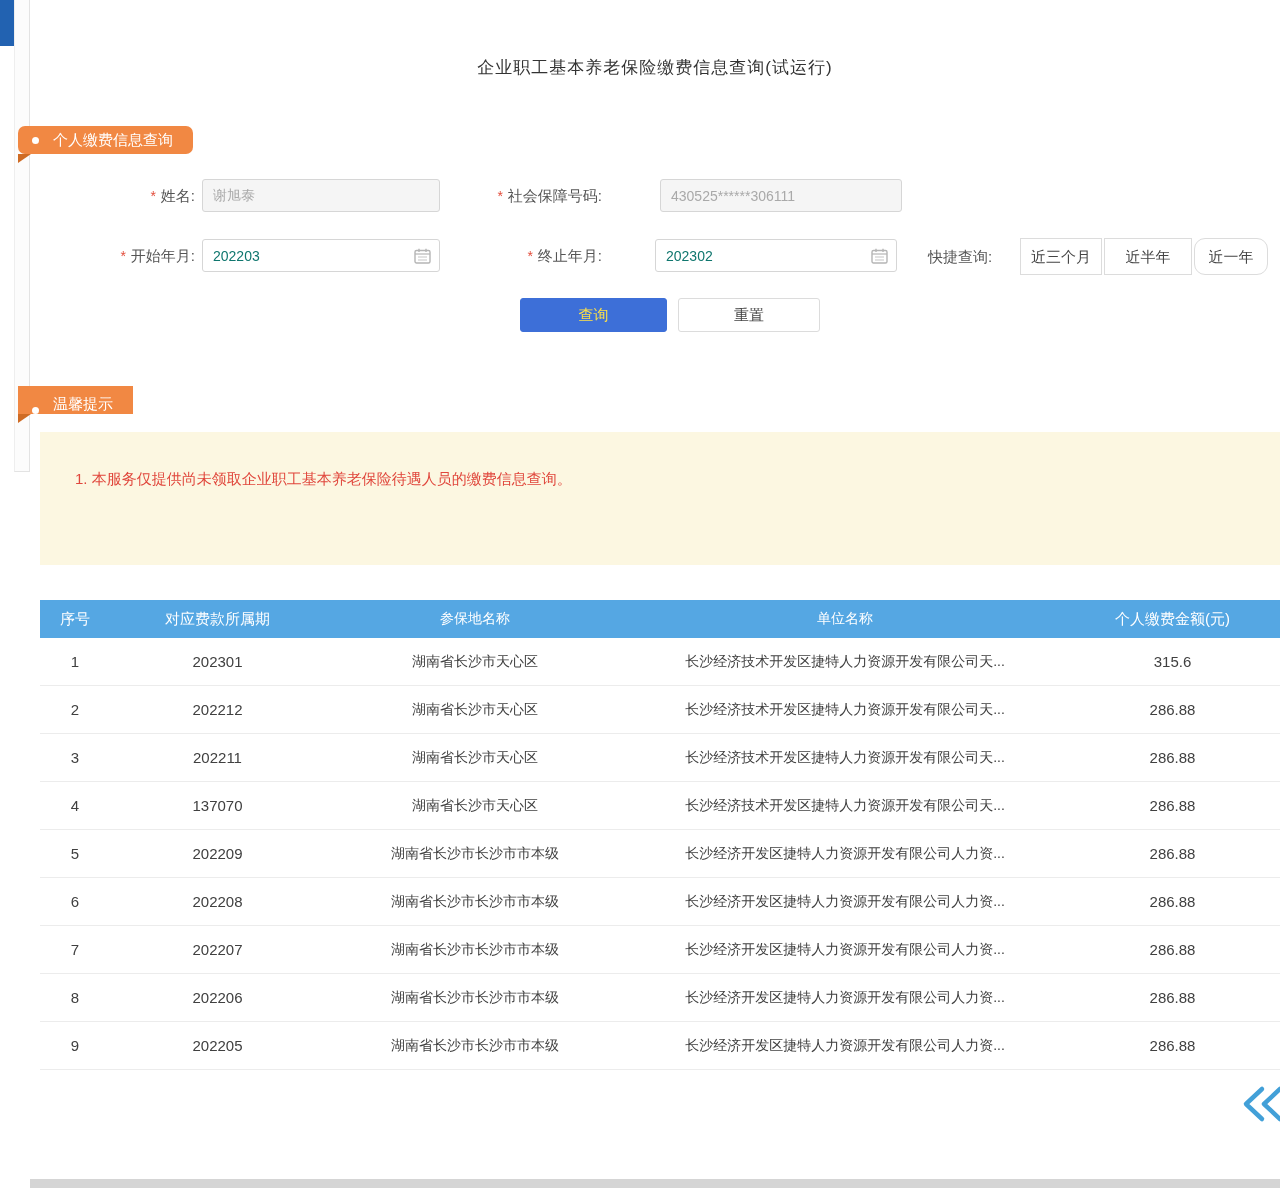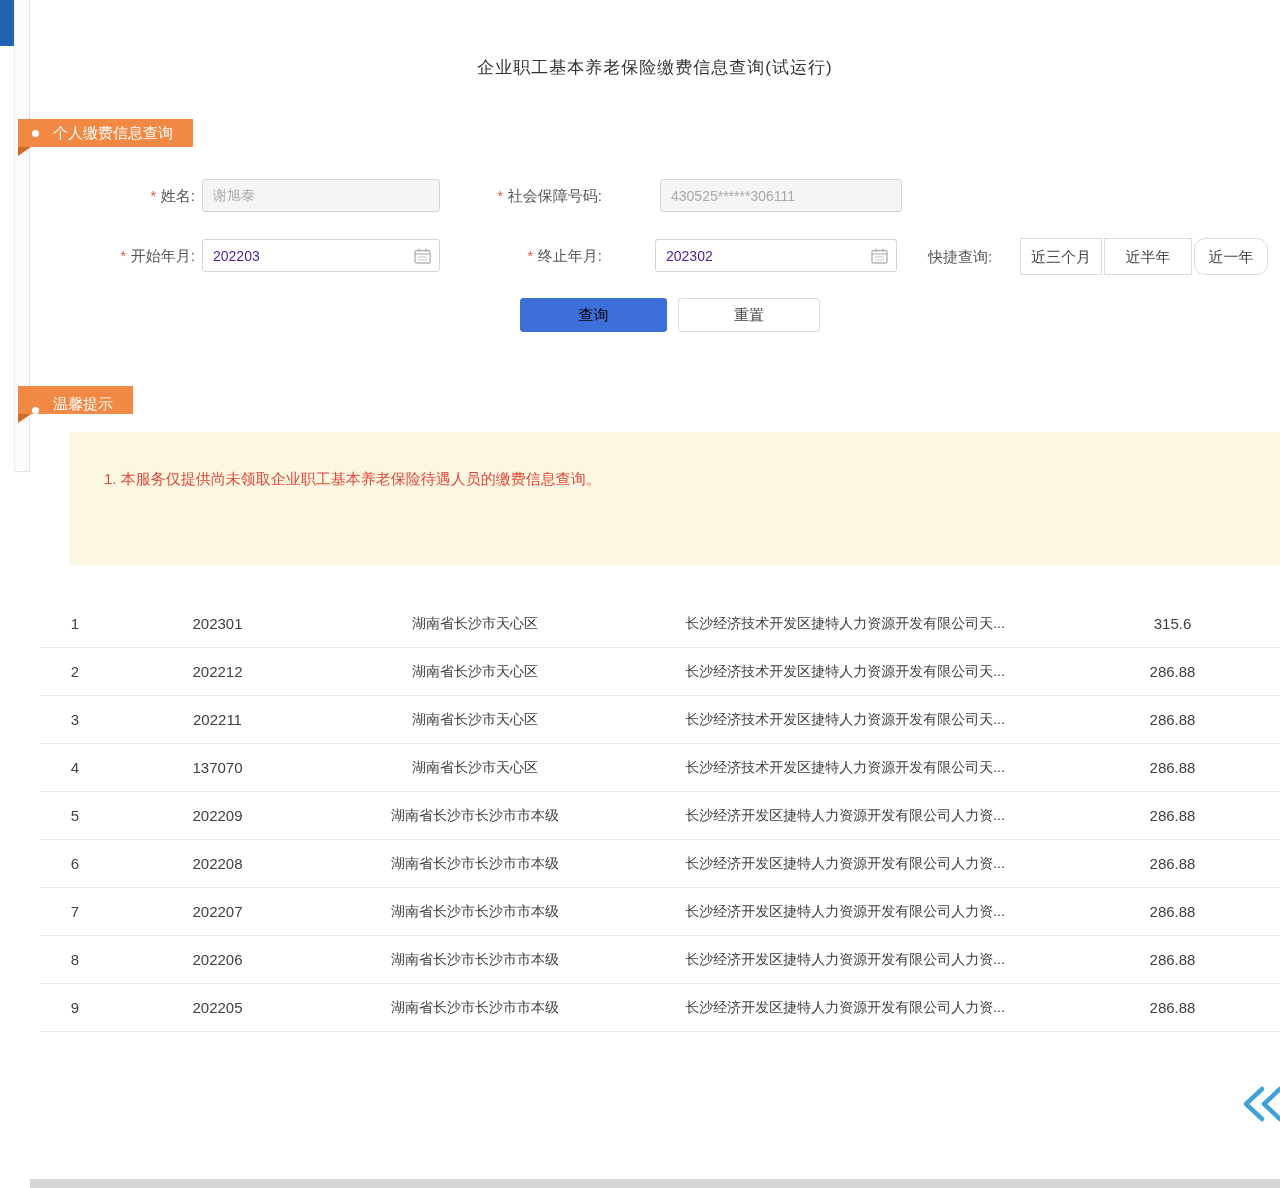--- a/index.html
+++ b/index.html
@@ -14,43 +14,43 @@
 
   
   .page-title { position:absolute; left:30px; right:0; top:56px; text-align:center; font-size:17px; color:#333; letter-spacing:1px; }
 
   
   .badge { position:absolute; left:18px; height:28px; background:#f18843; color:#fff;
            display:flex; align-items:center; padding:0 20px 0 14px; font-size:15px; z-index:5; }
   .badge .dot { width:7px; height:7px; border-radius:50%; background:#fff; margin-right:14px; }
   .badge::after { content:''; position:absolute; left:0; bottom:-9px; width:0; height:0;
                   border-top:9px solid #cf6b24; border-right:13px solid transparent; }
-  .badge-query { top:119px; }
+  .badge-query { top:126px;border-radius:7px; }
   .badge-tips  { top:386px;align-items:flex-end; }
 
   
   .flabel { position:absolute; font-size:15px; color:#555; text-align:right; line-height:34px; white-space:nowrap; }
   .req { color:#e34d3c; margin-right:5px; font-size:14px; }
   .finput { position:absolute; height:33px; border:1px solid #d6d6d6; border-radius:3px; background:#fff;
-            font-size:14px; color:#4c1d95; padding:0 10px; font-family:"Liberation Sans","DejaVu Sans",sans-serif; }
+            font-size:14px; color:#0f766e; padding:0 10px; font-family:"Liberation Sans","DejaVu Sans",sans-serif; }
   .finput:disabled, .finput.readonly { background:#f5f5f5; color:#a9a9a9; }
   .date-wrap { position:absolute; }
   .date-wrap .finput { position:static; width:100%; padding-right:34px; }
   .cal-icon { position:absolute; right:9px; top:9px; width:17px; height:16px; pointer-events:none; }
 
   .quick-label { position:absolute; left:928px; top:239px; font-size:15px; color:#555; line-height:36px; }
   .quick-btn { position:absolute; top:238px; height:37px; background:#fff; border:1px solid #dcdcdc;
                font-size:15px; color:#444; text-align:center; line-height:35px; cursor:pointer; }
 
   .btn { position:absolute; top:298px; height:34px; border-radius:3px; font-size:15px; text-align:center; line-height:32px; cursor:pointer; }
-  .btn-primary { left:520px; width:147px; background:#3d6fd8; border:1px solid #3d6fd8; color:#000000; }
+  .btn-primary { left:520px; width:147px; background:#3d6fd8; border:1px solid #3d6fd8; color:#fde047; }
   .btn-plain   { left:678px; width:142px; background:#fff; border:1px solid #dcdcdc; color:#444; }
 
   
-  .notice { position:absolute; left:40px; right:0; top:432px; height:133px; background:#fcf7e1; padding:34px 20px 12px 35px;margin-left:29px; }
+  .notice { position:absolute; left:40px; right:0; top:432px; height:133px; background:#fcf7e1; padding:34px 20px 12px 35px; }
   .notice div { font-size:15px; color:#e0473c; line-height:26px; }
 
   
   .ptable { position:absolute; left:40px; right:0; top:600px; }
   .thead { display:flex; background:#55a7e3; height:38px; align-items:center; }
   .thead .tcell { color:#fff; font-size:15px; }
   .trow { display:flex; height:48px; align-items:center; border-bottom:1px solid #ececec; background:#fff; }
   .trow .tcell { font-size:15px; color:#404040; }
   .tcell { text-align:center; overflow:hidden; white-space:nowrap; }
   .c0 { width:70px; }
@@ -125,20 +125,27 @@
 
 <div class="badge badge-tips">
   <span class="dot"></span>
   <span>温馨提示</span>
 </div>
 <div class="notice">
   <div>1. 本服务仅提供尚未领取企业职工基本养老保险待遇人员的缴费信息查询。</div>
 </div>
 
 <div class="ptable">
+  <div class="thead">
+    <div class="tcell c0">序号</div>
+    <div class="tcell c1">对应费款所属期</div>
+    <div class="tcell c2">参保地名称</div>
+    <div class="tcell c3">单位名称</div>
+    <div class="tcell c4">个人缴费金额(元)</div>
+  </div>
   <div>
       <div class="trow">
         <div class="tcell c0">1</div>
         <div class="tcell c1">202301</div>
         <div class="tcell c2">湖南省长沙市天心区</div>
         <div class="tcell c3">长沙经济技术开发区捷特人力资源开发有限公司天...</div>
         <div class="tcell c4">315.6</div>
       </div>
       <div class="trow">
         <div class="tcell c0">2</div>

